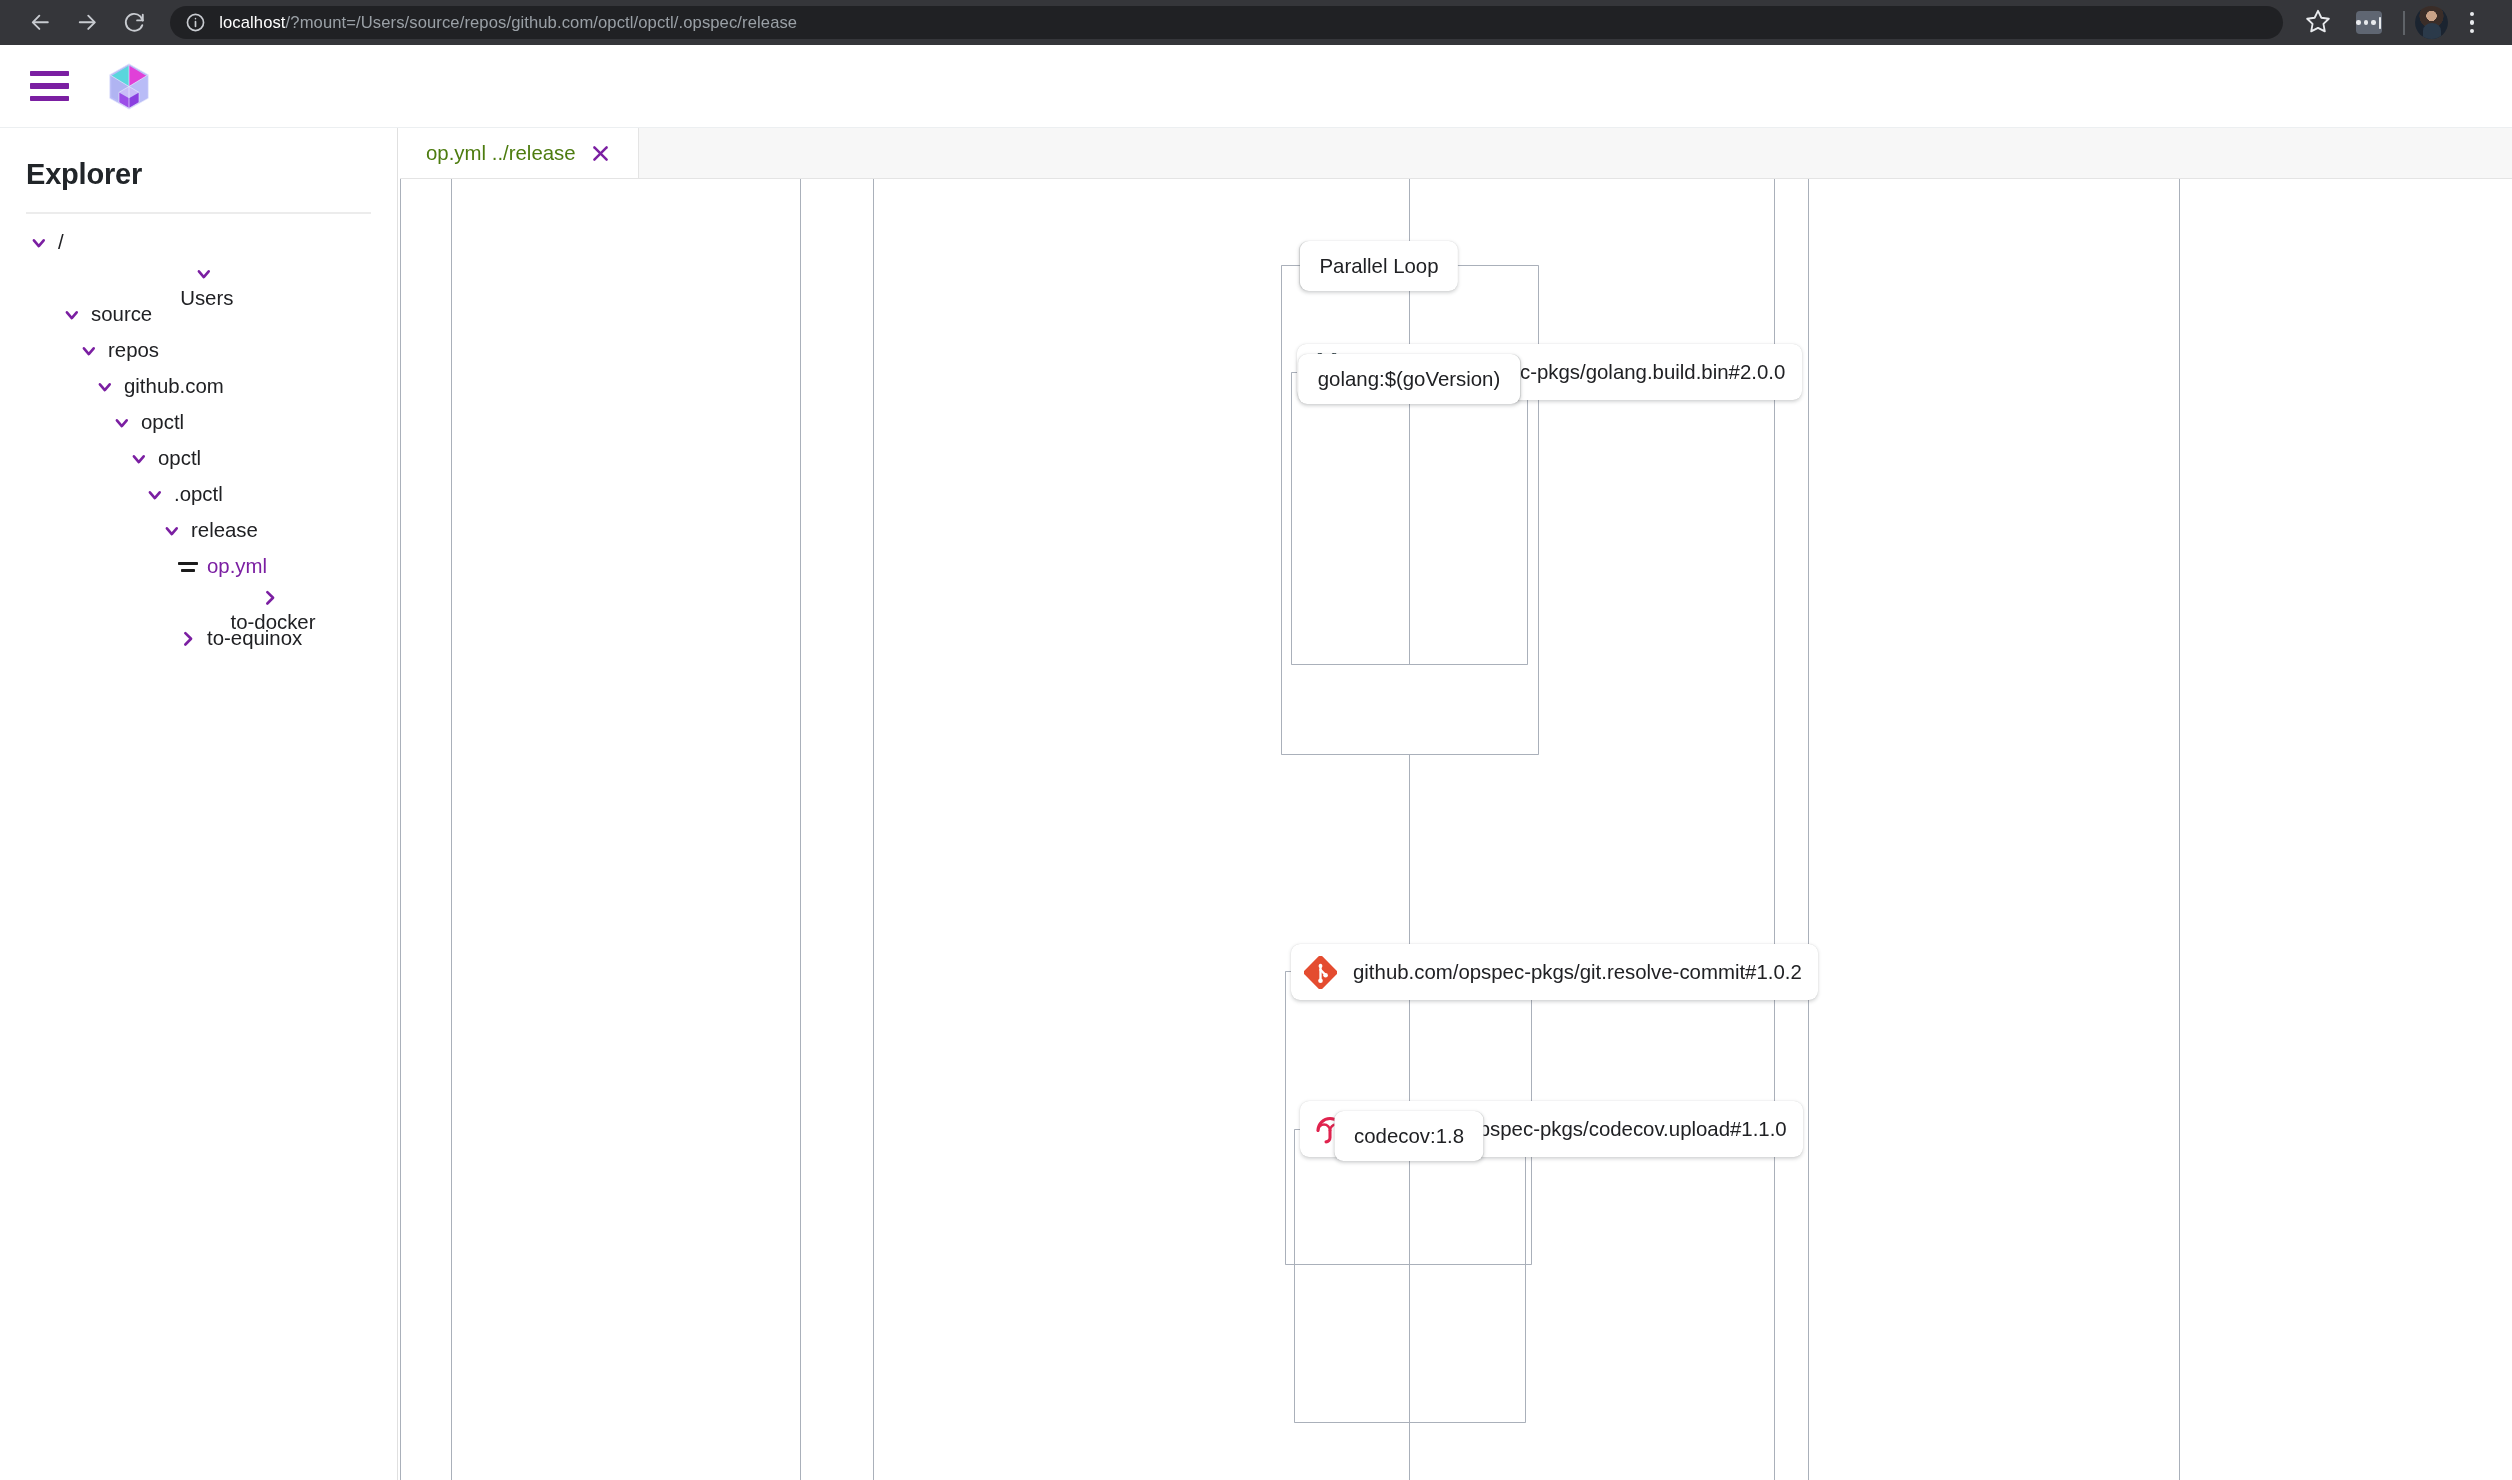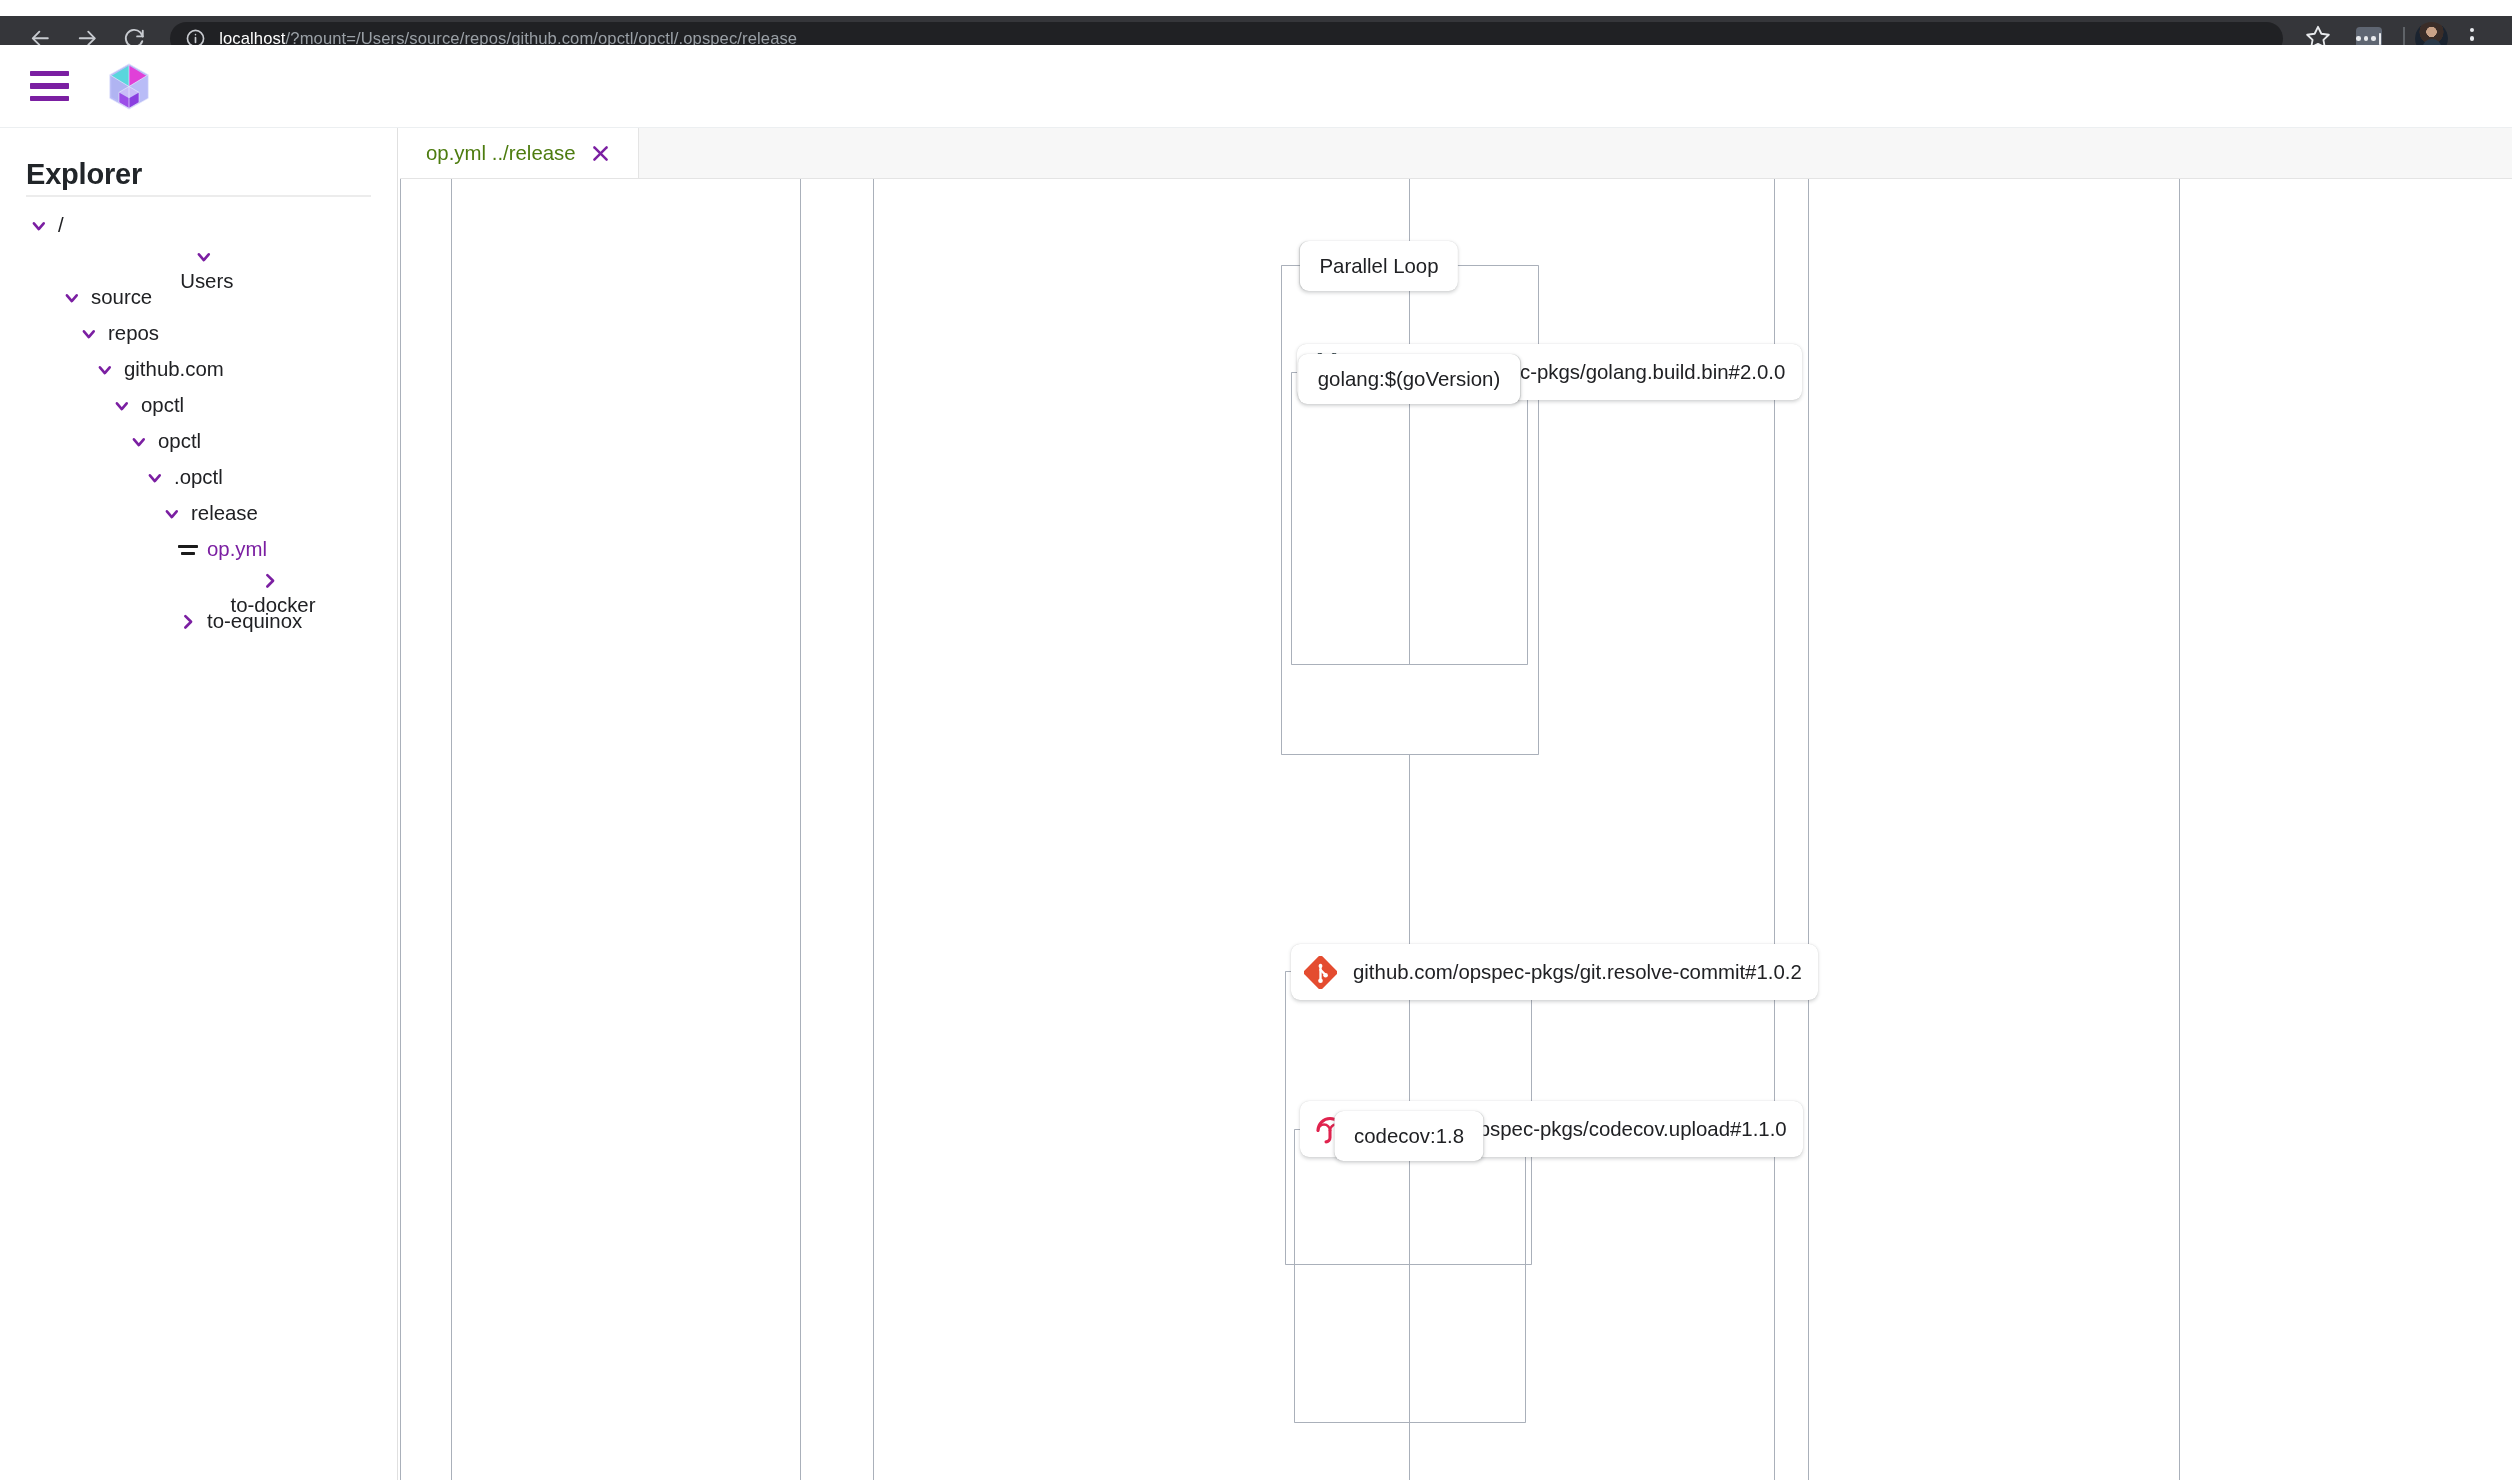--- a/index.html
+++ b/index.html
@@ -5,21 +5,21 @@
   * { box-sizing: border-box; margin: 0; padding: 0; }
   html, body {
     width: 2512px; height: 1481px;
     font-family: "Liberation Sans", sans-serif;
     background: #ffffff;
     overflow: hidden;
   }
 
   
   .browser-chrome {
-    position: absolute; top: 16px; left: 0;
+    position: absolute; top: 0; left: 0;
     width: 2512px; height: 45px;
     background: #35363a;
     display: flex; align-items: center;
     padding: 0 16.6px;
     gap: 0;
   }
   .nav-btn {
     width: 47px; height: 45px;
     display: flex; align-items: center; justify-content: center;
     color: #c8cbd0;
@@ -91,21 +91,21 @@
   .sidebar {
     position: absolute; top: 128px; left: 0;
     width: 398px; height: 1353px;
     background: #ffffff;
     border-right: 1.5px solid #e0e0e0;
     padding: 30px 26px 0 26px;
   }
   .explorer-title {
     font-size: 29px; font-weight: bold; color: #212529;
     letter-spacing: -0.2px;
-    margin-bottom: 4px;
+    margin-bottom: 21px;
   }
   .explorer-rule { height: 2.3px; background: #ececec; margin-bottom: 10.6px; }
 
   .tree-item {
     display: flex; align-items: center;
     height: 36px;
     font-size: 20.4px;
     color: #202124;
     white-space: nowrap;
   }

